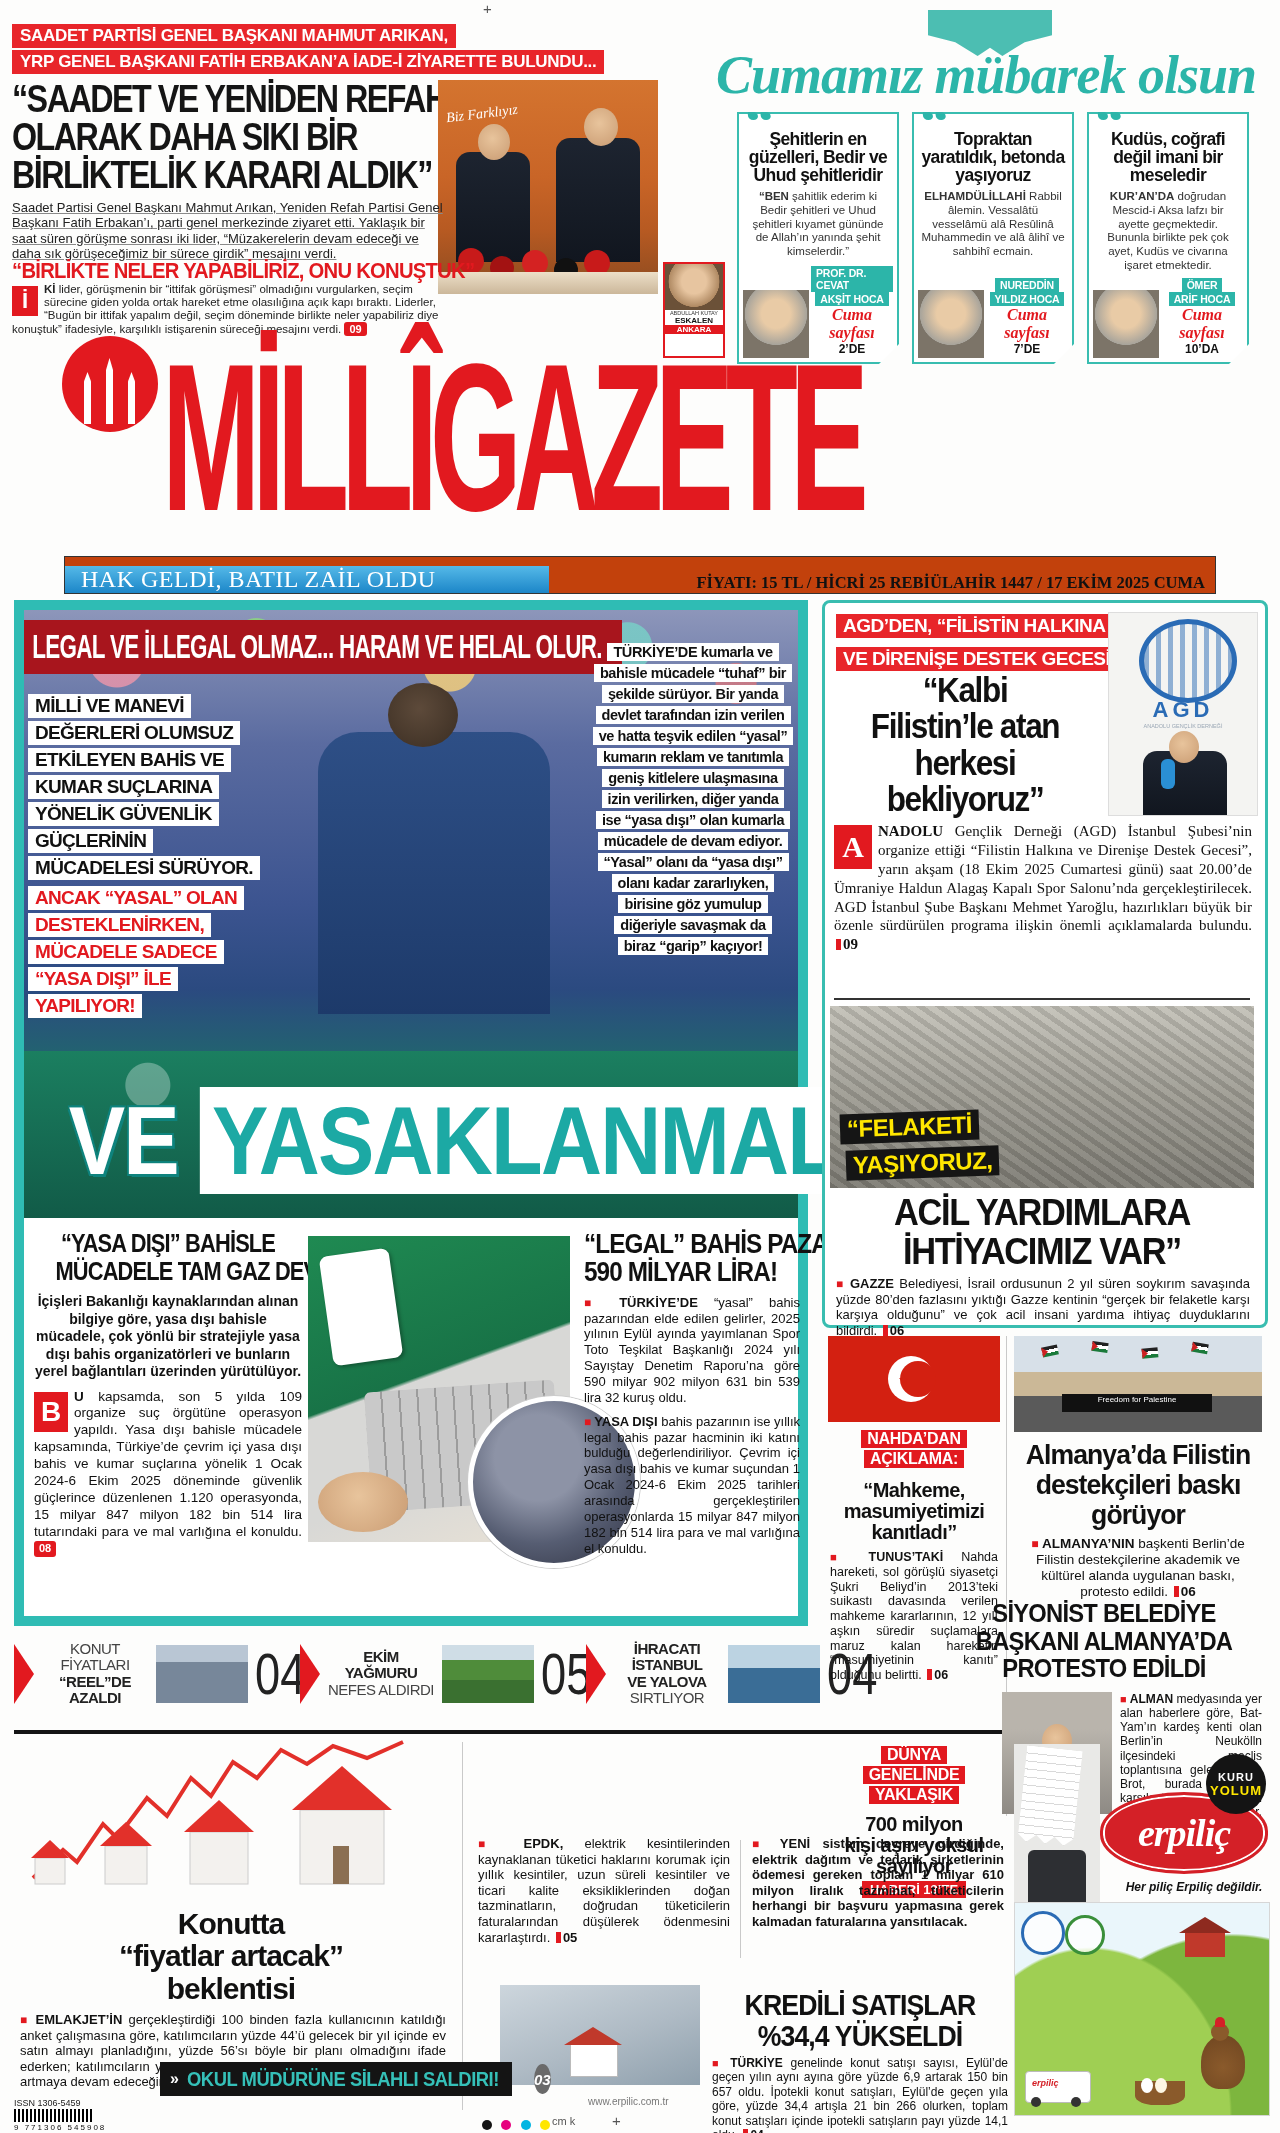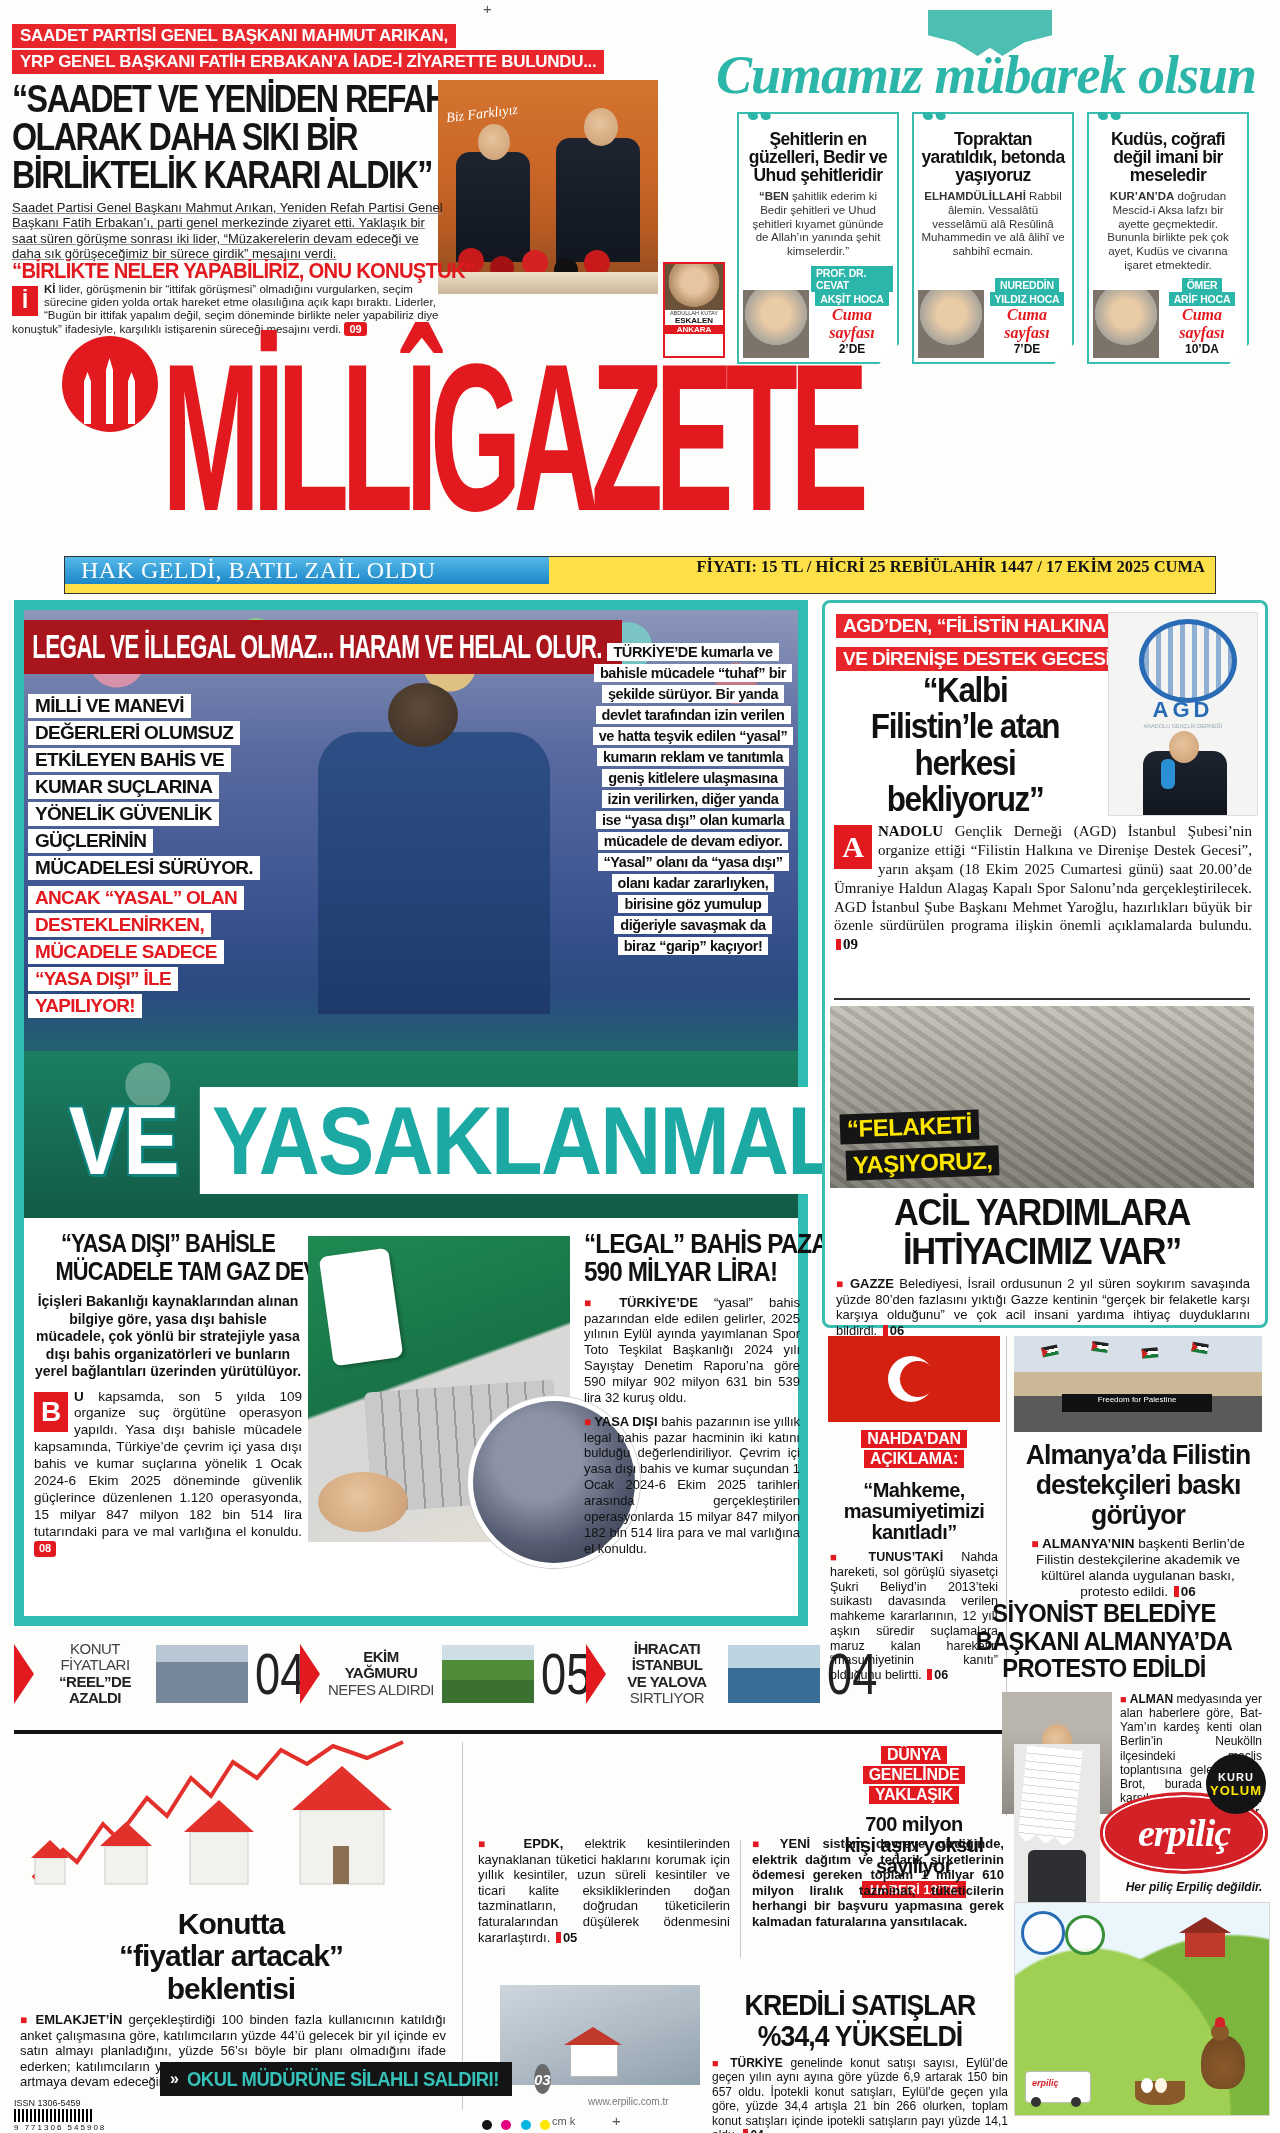--- a/index.html
+++ b/index.html
@@ -49,21 +49,21 @@
              background:radial-gradient(circle at 50% 35%,#e9cba6 0 26%,#a8a49b 56%,#7c7468 57%);}
   .cuma-name{display:table;margin:0 auto;background:#2cb5a9;color:#fff;font-weight:800;font-size:10.5px;padding:1px 5px;letter-spacing:-0.2px;}
   .cuma-script{font-family:"Liberation Serif",serif;font-style:italic;font-weight:bold;color:#e2191f;font-size:16px;text-align:center;}
   .cuma-ref{font-size:12px;font-weight:800;text-align:center;}
 
   
   .mh-title{font-size:118px;font-weight:800;color:#e2191f;letter-spacing:-8px;line-height:1;
             transform:scaleY(1.78);transform-origin:top;white-space:nowrap;}
   .mh-logo{width:96px;height:96px;border-radius:50%;background:#e2191f;overflow:hidden;}
   .minaret{position:absolute;bottom:8px;width:7px;background:#fff;clip-path:polygon(50% 0,100% 18%,100% 100%,0 100%,0 18%);}
-  .mh-bar{border:1px solid #333;background:#fde047;display:flex;align-items:flex-start;}
+  .mh-bar{border:1px solid #333;background:#c2410c;display:flex;align-items:flex-end;}
   .mh-slogan{background:linear-gradient(180deg,#55b9e8,#1c86c8);color:#fff;font-family:"Liberation Serif",serif;
              font-size:24px;display:flex;align-items:center;padding:0 16px;letter-spacing:0.5px;width:452px;}
   .mh-fade1{width:16px;background:#9fd1ec;}
   .mh-fade2{width:26px;background:#cfe7f5;}
   .mh-price{flex:1;display:flex;align-items:center;justify-content:flex-end;padding-right:10px;
             font-family:"Liberation Serif",serif;font-weight:bold;font-size:16.5px;color:#111;}
 
   
   .frame{background:#2fbcb4;}
   .casino{background:

